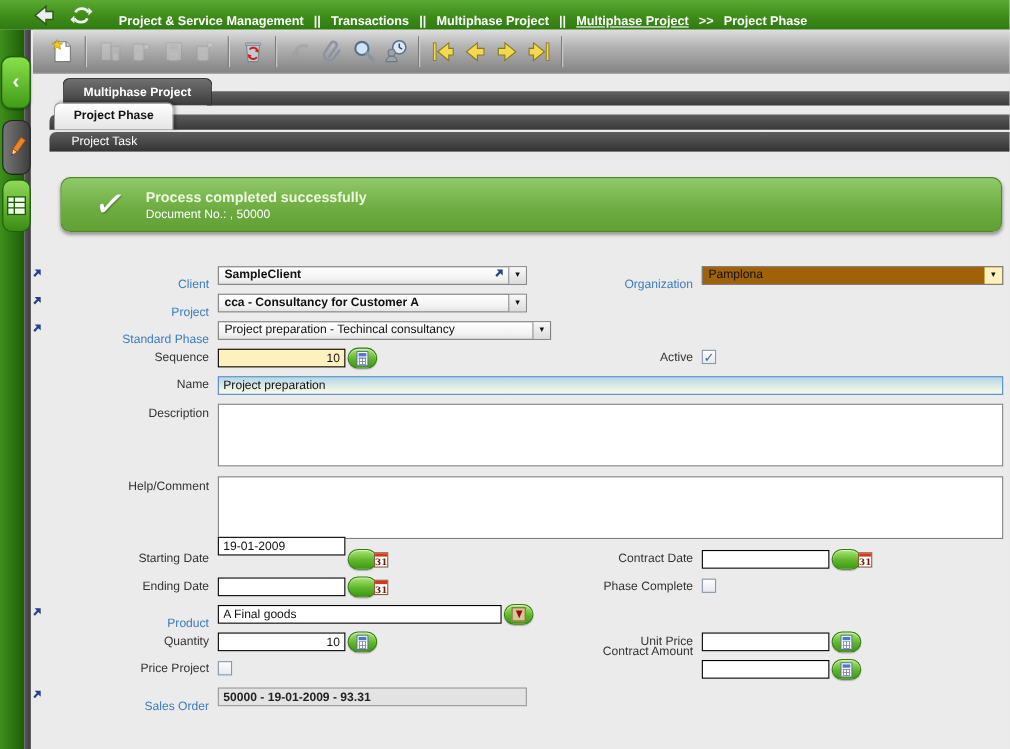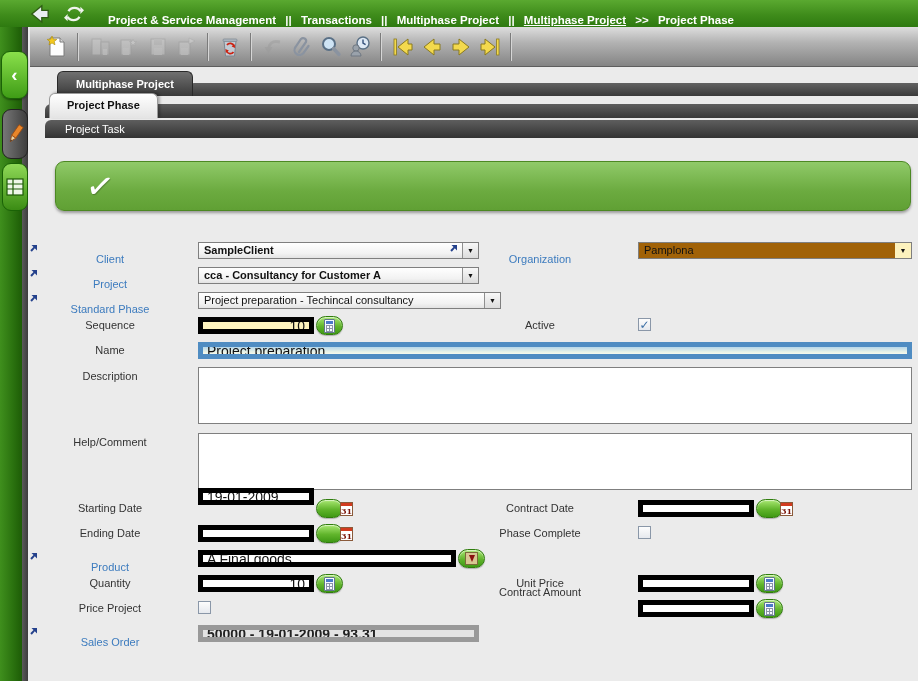--- a/index.html
+++ b/index.html
@@ -62,37 +62,37 @@
 
   .msgbox { position:absolute; left:25px; top:23px; width:856px; height:50px; border-radius:9px;
     background:linear-gradient(180deg,#90ca69 0%,#6cab40 60%,#60a034 100%);
     border:1px solid #4c8823; box-shadow:0 2px 3px rgba(0,0,0,.35); display:flex; align-items:center; }
   .msg-check { font-size:34px; font-weight:bold; color:#fff; margin:0 18px 0 30px;
     text-shadow:1px 1px 1px rgba(0,0,0,.25); transform:rotate(8deg); }
   .msg-title { font-size:13px; font-weight:bold; color:#eefadf; }
   .msg-sub { font-size:11px; color:#ffffff; margin-top:2px; }
 
   
-  .lab { position:absolute; left:0; width:160px; text-align:center; font-size:11px; color:#333; padding-top:2px; white-space:nowrap; }
+  .lab { position:absolute; left:0; width:160px; text-align:right; font-size:11px; color:#333; padding-top:2px; white-space:nowrap; }
   .lab.r { left:420px; width:180px; }
   .lab.link { color:#3c7bbe; cursor:pointer; }
   .linkic { margin-right:3px; vertical-align:-1px; }
 
   
   .dd { position:absolute; height:17px; border:1px solid #7f7f7f; display:flex; align-items:stretch;
     background:linear-gradient(180deg,#ffffff 0%,#f2f2f2 70%,#e3e3e3 100%); cursor:pointer; }
   .dd .v { flex:1; font-size:11px; padding:1px 5px; white-space:nowrap; overflow:hidden; color:#111; }
   .dd.bold .v { font-weight:bold; }
   .dd .arr { width:16px; border-left:1px solid #8f8f8f; display:flex; align-items:center; justify-content:center;
     font-size:7px; color:#111; background:linear-gradient(180deg,#f8f8f8,#dcdcdc); }
   .dd.yellow { background:#a16207; }
   .dd.yellow .arr { background:#fdf2bd; border-left:none; }
 
-  .inp { position:absolute; height:17px; border:5px solid #000000; background:#fff;
-    font-family:"Liberation Sans","DejaVu Sans",sans-serif; font-size:14px; padding:1px 4px; color:#111; }
+  .inp { position:absolute; height:17px; border:1px solid #000000; background:#fff;
+    font-family:"Liberation Sans","DejaVu Sans",sans-serif; font-size:11px; padding:1px 4px; color:#111; }
   .inp.num { text-align:right; }
   .inp.yellow { background:#fdf2bd; }
   .inp.focused { background:linear-gradient(180deg,#b5d6ea 0%,#e9f2e6 70%,#f6f9ec 100%); border-color:#4f8cc2; }
   .inp.readonly { background:#e3e3e3; border-color:#999; font-weight:bold; color:#222; }
   .ta { position:absolute; border:1px solid #7f7f7f; background:#fff; resize:none;
     font-family:"Liberation Sans","DejaVu Sans",sans-serif; font-size:11px; padding:2px 4px; }
 
   
   .pill { position:absolute; width:27px; height:19px; border-radius:10px; cursor:pointer;
     background:linear-gradient(180deg,#a9e873 0%,#61b52c 55%,#3f9914 100%);
@@ -282,20 +282,24 @@
     <div class="tab-dark">Multiphase Project</div>
     <div class="bar2"></div>
     <div class="tab-white">Project Phase</div>
     <div class="bar3">Project Task</div>
   </div>
 
   <div class="content">
 
     <div class="msgbox">
       <span class="msg-check">✓</span>
+      <div>
+        <div class="msg-title">Process completed successfully</div>
+        <div class="msg-sub">Document No.: , 50000</div>
+      </div>
     </div>
 
     <div class="lab link" style="top:104px">
       <svg class="linkic" width="8" height="9" viewBox="0 0 8 9">
           <path d="M7 1 L7 6.5 L4.8 4.3 L1.8 7.8 L0.3 6.3 L3.5 3 L1.5 1 Z" fill="#24418c"></path>
         </svg><span>Client</span>
     </div>
     <div class="dd bold" style="left:168px; top:104px; width:281px">
       <span class="v">SampleClient</span>
       <span class="arr">▼</span>

